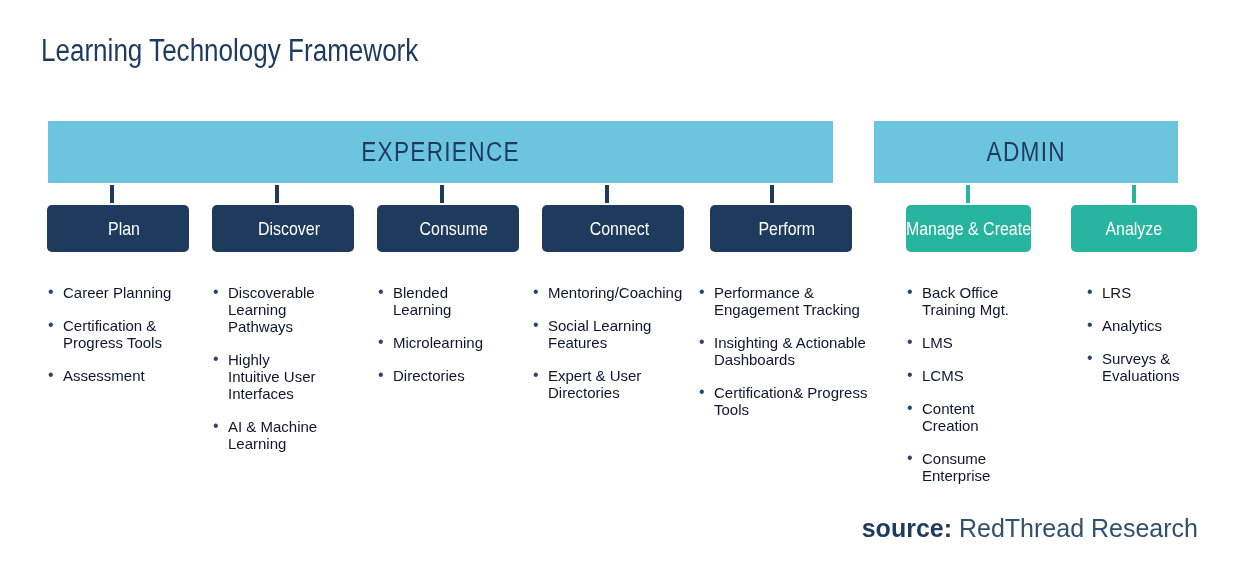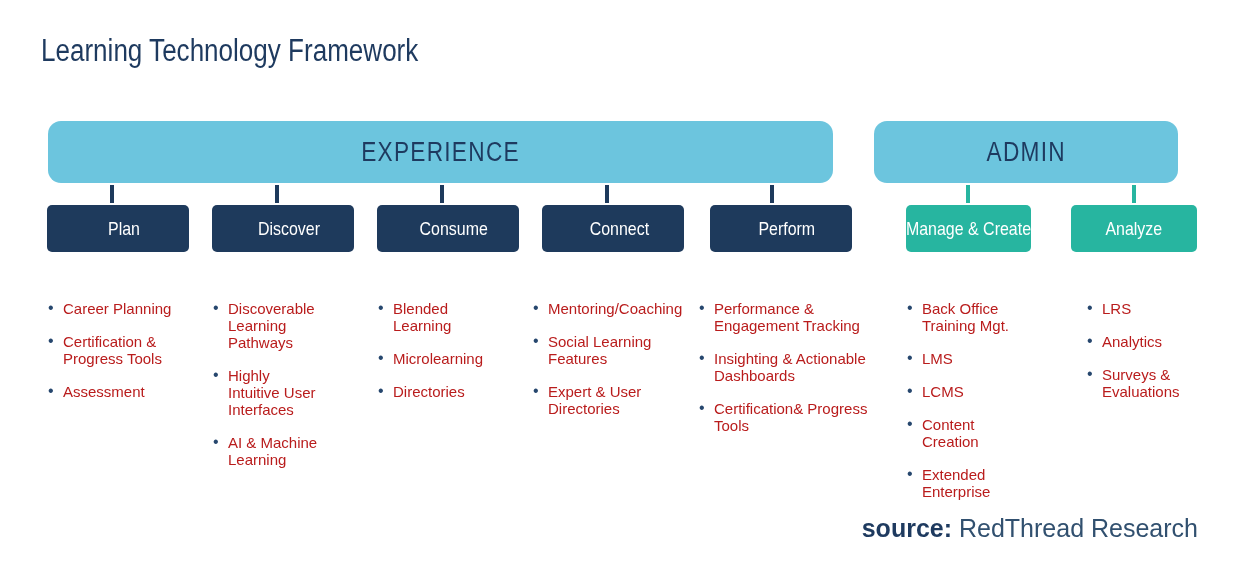--- a/index.html
+++ b/index.html
@@ -29,21 +29,21 @@
   .condensed-center {
     display: inline-block;
     transform: scaleX(0.84);
     transform-origin: center center;
   }
   .bar {
     position: absolute;
     top: 121px;
     height: 62px;
     background: #6cc5de;
-    border-radius: 13px;
+    border-radius: 0;
     display: flex;
     align-items: center;
     justify-content: center;
   }
   .bar-label {
     color: #1e3a5f;
     font-size: 27px;
     font-weight: 500;
     letter-spacing: 1.5px;
     white-space: nowrap;
@@ -68,25 +68,25 @@
   .node.navy { background: #1e3a5c; padding-left: 12px; }
   .node.teal { background: #27b5a0; }
   .node-label {
     color: #ffffff;
     font-size: 19px;
     font-weight: 500;
     white-space: nowrap;
   }
   .list {
     position: absolute;
-    top: 300px;
+    top: 284px;
     margin: 0;
     padding: 0;
     list-style: none;
-    color: #b91c1c;
+    color: #0f172a;
     font-size: 15px;
     line-height: 17px;
   }
   .list li {
     position: relative;
     padding-left: 15px;
     margin-bottom: 16px;
   }
   .list li::before {
     content: "\2022";
@@ -182,21 +182,21 @@
   </div>
   <div class="node teal" style="left:1071px; width:126px;">
     <span class="node-label condensed-center">Analyze</span>
   </div>
 
   <ul class="list" style="left:907px; width:125px;">
     <li>Back Office Training Mgt.</li>
     <li>LMS</li>
     <li>LCMS</li>
     <li>Content Creation</li>
-    <li>Extended Enterprise</li>
+    <li>Consume Enterprise</li>
   </ul>
 
   <ul class="list" style="left:1087px; width:115px;">
     <li>LRS</li>
     <li>Analytics</li>
     <li>Surveys &amp; Evaluations</li>
   </ul>
 
   <div class="source">
     <span class="src-label">source:</span>

